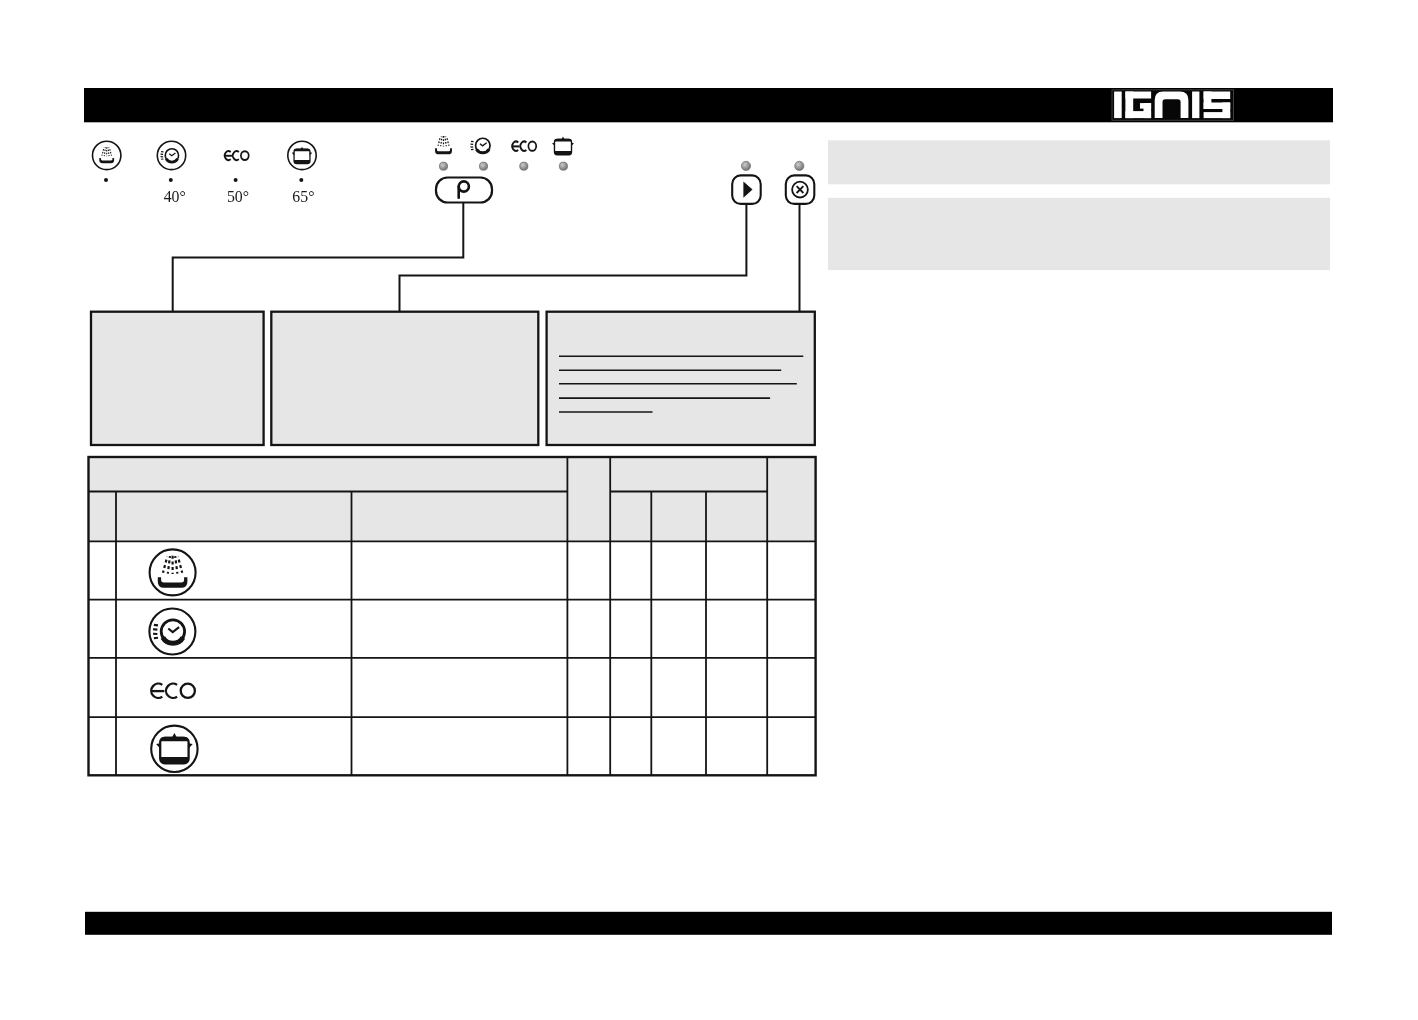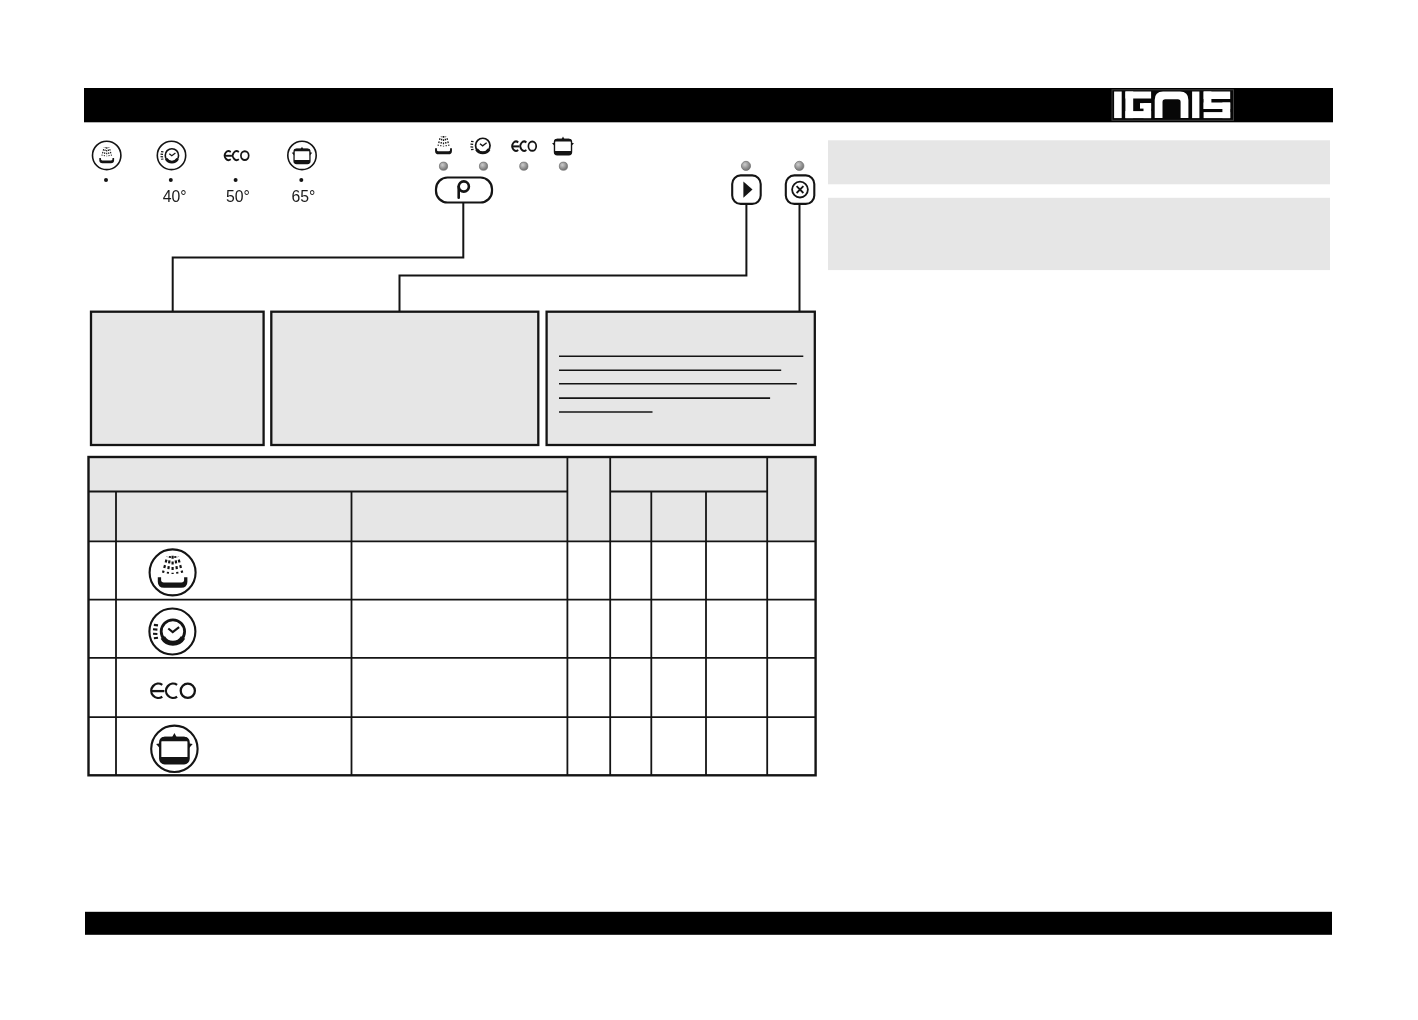--- a/index.html
+++ b/index.html
@@ -1,16 +1,16 @@
 <!DOCTYPE html>
 <html><head>
 <meta charset="utf-8">
 <style>
 html,body{margin:0;padding:0;background:#fff;}
-#page{position:relative;width:1418px;height:1020px;background:#fff;font-family:Liberation Sans, sans-serif;overflow:hidden;}
+#page{position:relative;width:1418px;height:1020px;background:#fff;font-family:Liberation Serif, serif;overflow:hidden;}
 #page>svg{position:absolute;top:0;left:0;}
 </style>
 </head>
 <body>
 <div id="page">
 <svg width="1418" height="1020" viewBox="0 0 1418 1020">
 <defs>
 <radialGradient id="led" cx="38%" cy="35%" r="72%">
 <stop offset="0%" stop-color="#cdcdcd"></stop>
 <stop offset="55%" stop-color="#959595"></stop>

